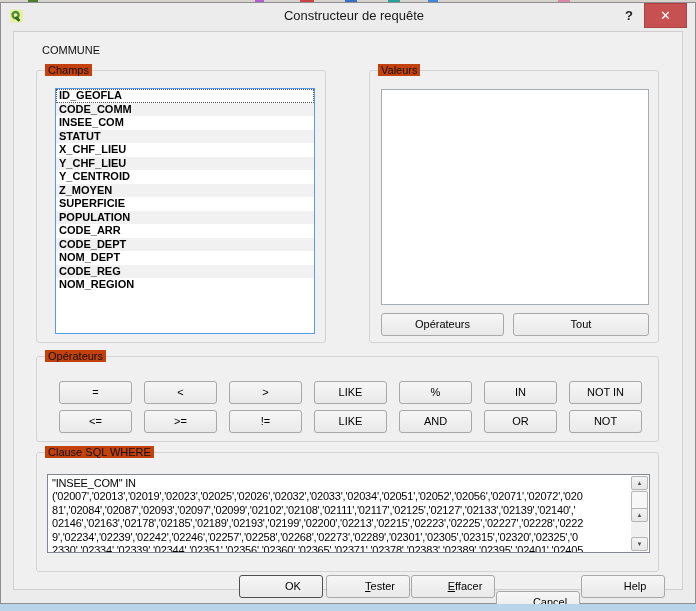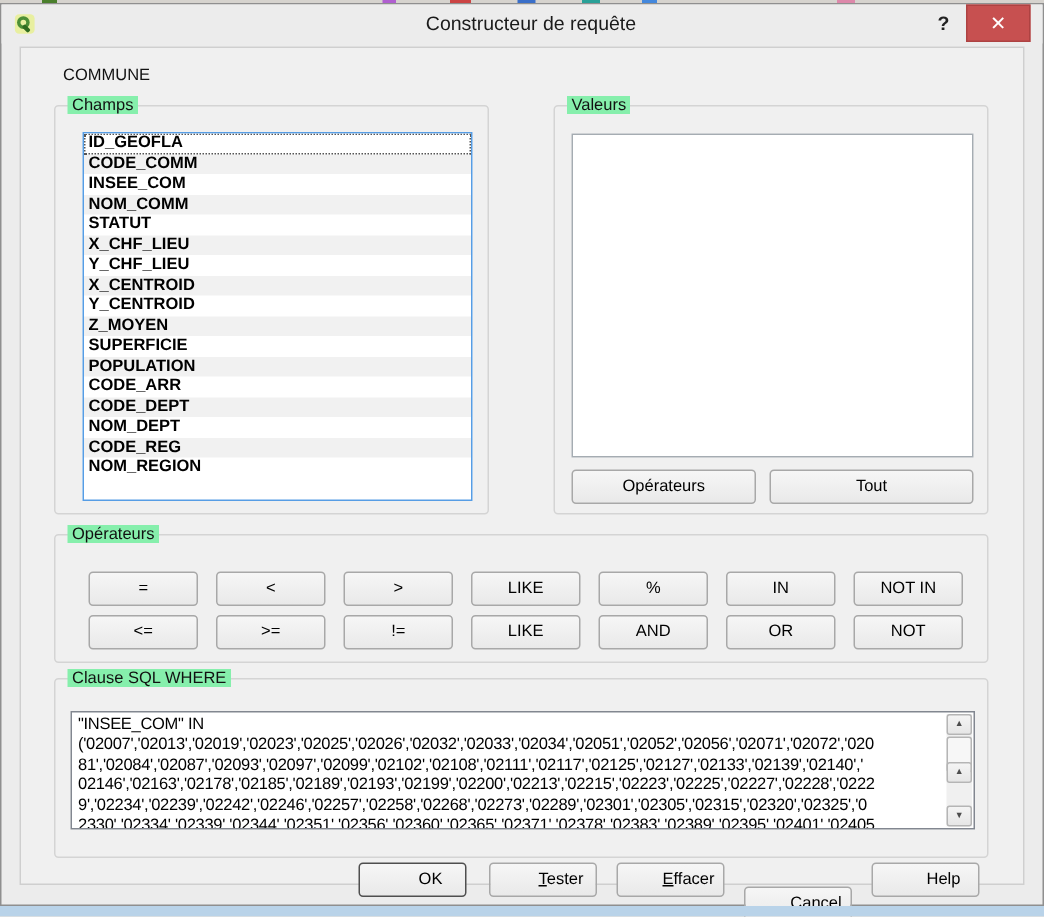--- a/index.html
+++ b/index.html
@@ -46,21 +46,21 @@
     position:absolute; left:12px; right:12px; top:28px; bottom:13px;
     background:#f0f0f0; border:1px solid #cfcfcf;
   }
   .layer-name { position:absolute; left:28px; top:12px; font-size:11px; color:#111; }
 
   
   .groupbox {
     position:absolute; border:1px solid #d4d4d4; border-radius:3px; background:#f0f0f0;
   }
   .groupbox > .gb-label {
-    position:absolute; top:-7px; left:8px; background:#86efac; padding:0 3px;
+    position:absolute; top:-7px; left:8px; background:#c2410c; padding:0 3px;
     font-size:11px; color:#111;
   }
   .gb-champs   { left:22px;  top:38px;  width:290px; height:273px; }
   .gb-valeurs  { left:355px; top:38px;  width:290px; height:273px; }
   .gb-ops      { left:22px;  top:324px; width:623px; height:86px; }
   .gb-sql      { left:22px;  top:420px; width:623px; height:120px; }
 
   
   .fields-list {
     position:absolute; left:18px; top:17px; width:260px; height:246px;
@@ -123,21 +123,21 @@
   }
   .sb-up { position:absolute; top:0; }
   .sb-thumb {
     position:absolute; top:15px; width:17px; height:24px;
     background:#f7f7f7; border:1px solid #b5b5b5; border-radius:2px;
   }
   .sb-up2 { position:absolute; bottom:29px; }
   .sb-down { position:absolute; bottom:0; }
 
   
-  .footer-btn { position:absolute; width:72px;padding-left:24px; }
+  .footer-btn { position:absolute; width:84px;padding-left:24px; }
   .b-ok { left:225px; top:543px; }
   .b-tester { left:312px; top:543px; }
   .b-effacer { left:397px; top:543px; }
   .b-cancel { left:482px; top:543px;margin-top:16px; }
   .b-help { left:567px; top:543px; }
   .accel { text-decoration:underline; }
 </style>
 </head>
 <body>
 
@@ -168,25 +168,23 @@
   <div class="client">
 
     <div class="layer-name">COMMUNE</div>
 
     <div class="groupbox gb-champs">
       <span class="gb-label">Champs</span>
       <div class="fields-list">
         <div class="row focused">ID_GEOFLA</div>
         <div class="row">CODE_COMM</div>
         <div class="row">INSEE_COM</div>
-        <div class="row">NOM_COMM</div>
         <div class="row">STATUT</div>
         <div class="row">X_CHF_LIEU</div>
         <div class="row">Y_CHF_LIEU</div>
-        <div class="row">X_CENTROID</div>
         <div class="row">Y_CENTROID</div>
         <div class="row">Z_MOYEN</div>
         <div class="row">SUPERFICIE</div>
         <div class="row">POPULATION</div>
         <div class="row">CODE_ARR</div>
         <div class="row">CODE_DEPT</div>
         <div class="row">NOM_DEPT</div>
         <div class="row">CODE_REG</div>
         <div class="row">NOM_REGION</div>
       </div>

